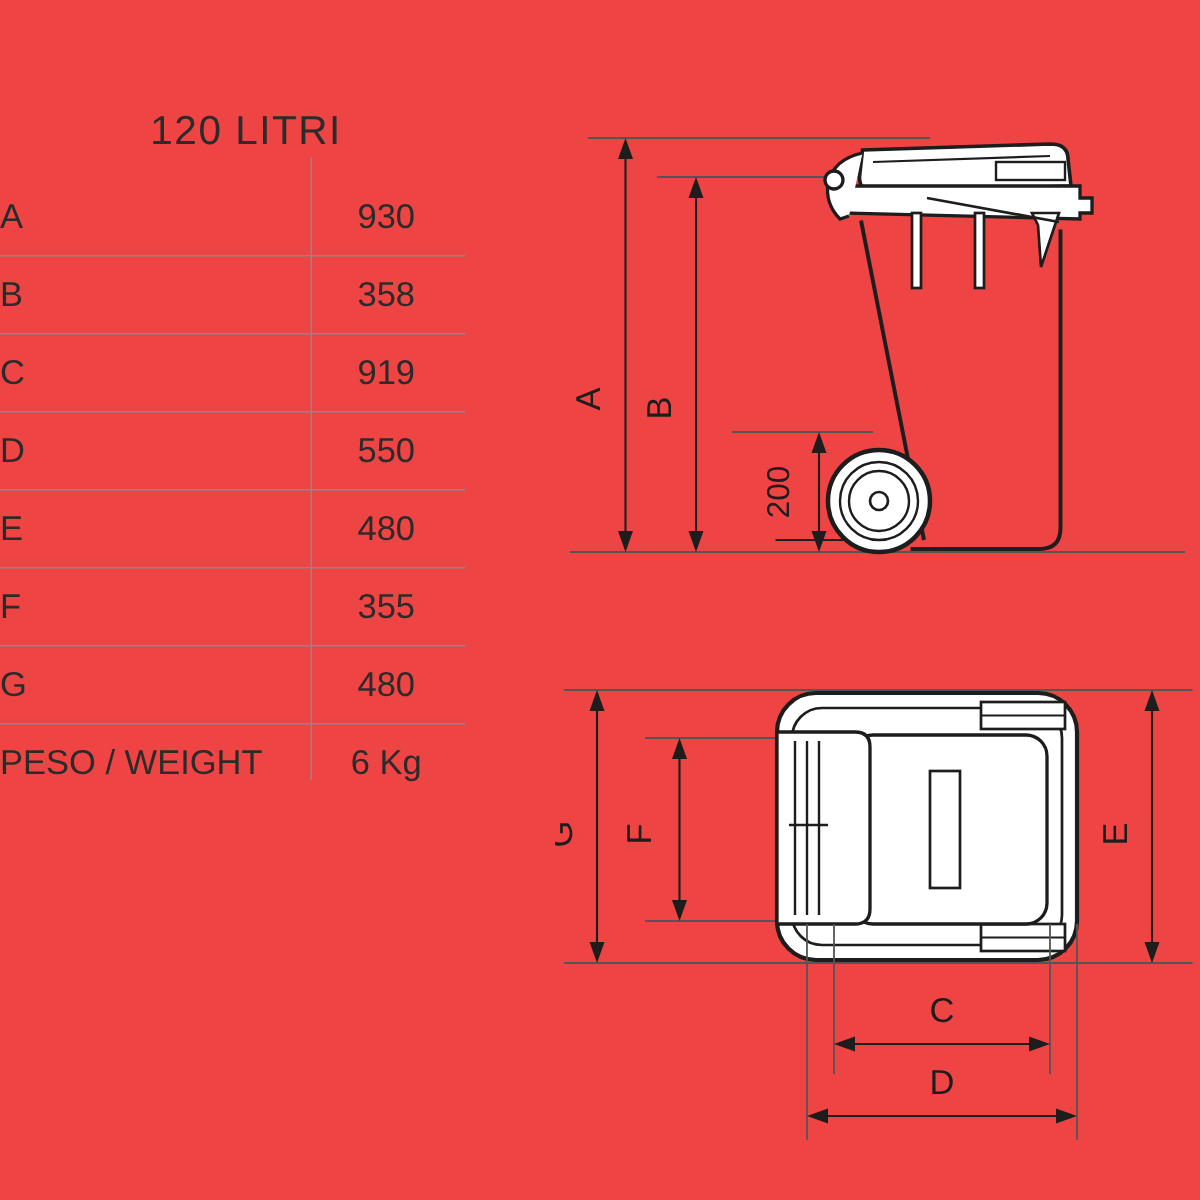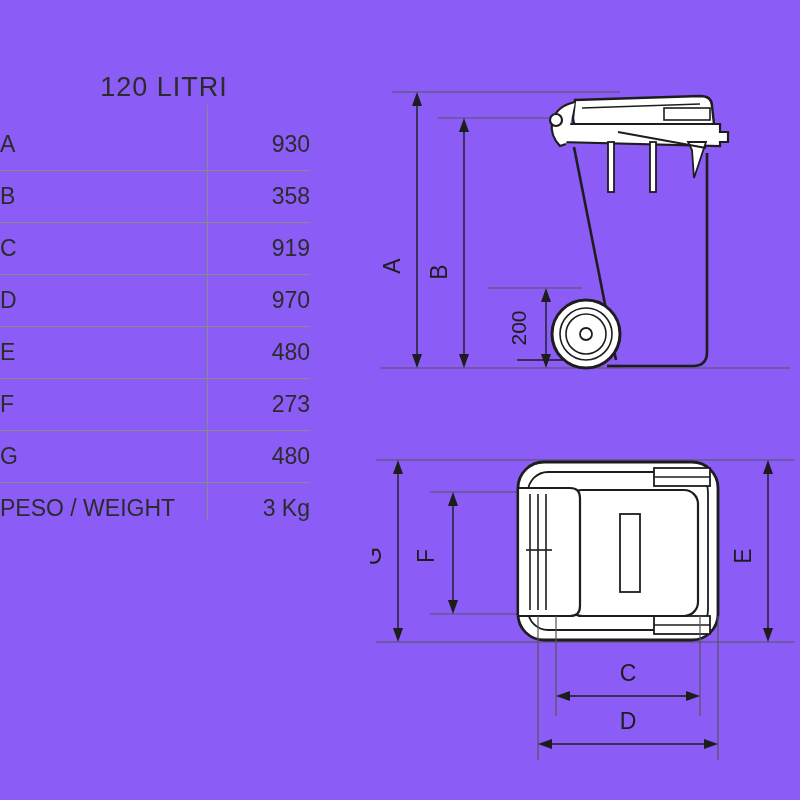--- a/index.html
+++ b/index.html
@@ -9,21 +9,21 @@
     background: #ffffff;
   }
   body {
     font-family: "Liberation Sans", sans-serif;
     color: #2b2b2b;
   }
   #page {
     position: relative;
     width: 800px;
     height: 800px;
-    background: #8b5cf6;
+    background: #ef4444;
     overflow: hidden;
   }
 
   
   #spec-panel {
     position: absolute;
     left: 0;
     top: 72px;
     width: 320px;
   }
@@ -56,21 +56,21 @@
     border-bottom: none;
   }
   td.key-cell {
     width: 205px;
     padding-left: 14px;
     text-align: left;
     white-space: nowrap;
   }
   td.val-cell {
     width: 105px;
-    text-align: right;
+    text-align: center;
     padding-right: 16px;
     white-space: nowrap;
   }
   
   #spec-divider {
     position: absolute;
     left: 207px;
     top: -14px;
     width: 1px;
     height: 100%;
@@ -132,37 +132,37 @@
           <tr>
             <td class="key-cell">B</td>
             <td class="val-cell">358</td>
           </tr>
           <tr>
             <td class="key-cell">C</td>
             <td class="val-cell">919</td>
           </tr>
           <tr>
             <td class="key-cell">D</td>
-            <td class="val-cell">970</td>
+            <td class="val-cell">550</td>
           </tr>
           <tr>
             <td class="key-cell">E</td>
             <td class="val-cell">480</td>
           </tr>
           <tr>
             <td class="key-cell">F</td>
-            <td class="val-cell">273</td>
+            <td class="val-cell">355</td>
           </tr>
           <tr>
             <td class="key-cell">G</td>
             <td class="val-cell">480</td>
           </tr>
           <tr>
             <td class="key-cell">PESO / WEIGHT</td>
-            <td class="val-cell">3  Kg</td>
+            <td class="val-cell">6  Kg</td>
           </tr>
         </tbody>
       </table>
     </div>
   </div>
 
   <div id="drawings">
 
     <div id="side-view-wrap">
       <svg class="view-svg" width="430" height="380" viewBox="0 0 430 380">

